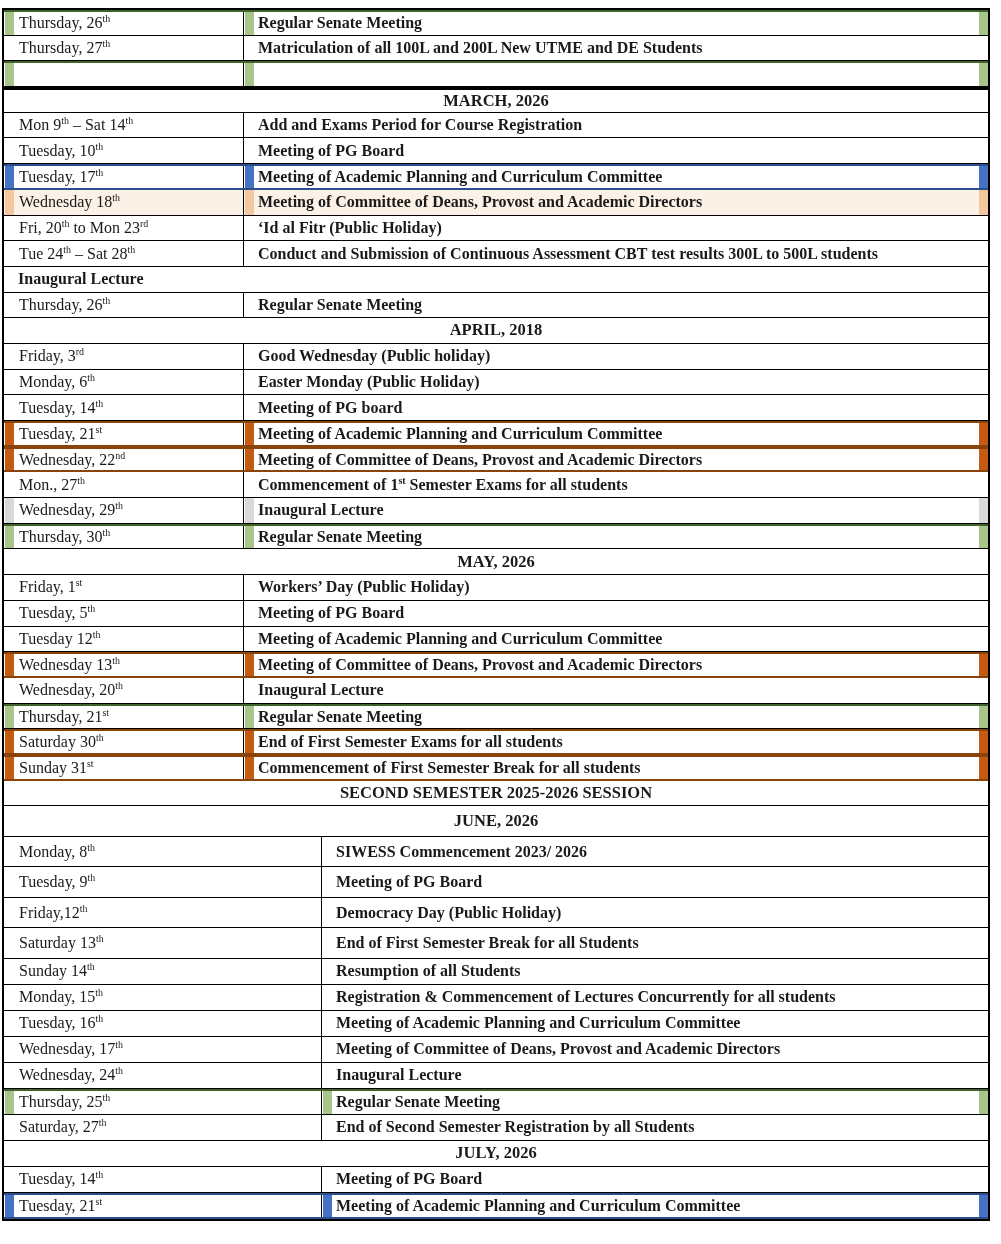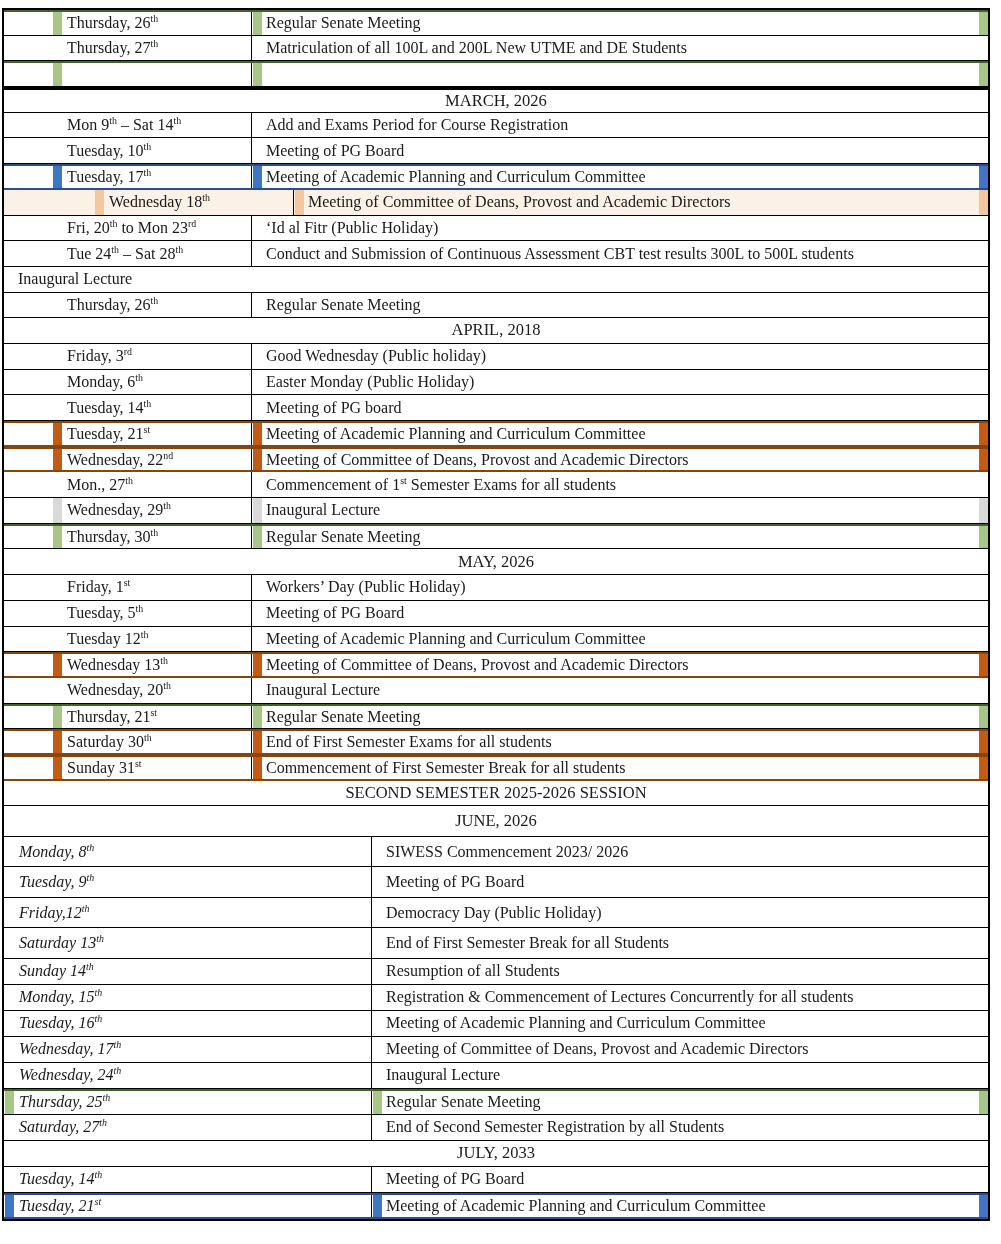--- a/index.html
+++ b/index.html
@@ -7,43 +7,43 @@
   .page{padding:8px 11px 0 2px;}
   .cal-table{border:2px solid #000;}
   .cal-table.t1{border-bottom:none;}
   .cal-table.t2{border-top:none;}
   .row{display:flex;position:relative;box-sizing:border-box;border-bottom:1px solid #000;background:#fff;}
   .t1 .row{height:25.7px;}
   .t2 .row{height:26px;}
   .t2 .row.tall{height:30.5px;}
   .cell{position:relative;box-sizing:border-box;display:flex;align-items:center;overflow:hidden;white-space:nowrap;}
   .c1{border-right:1px solid #000;padding-left:15px;flex:none;}
-  .t1 .c1{width:200px;margin-left:48px;}
-  .t2 .c1{width:368px;font-style:italic;}
-  .c2{flex:1;padding-left:14px;}
+  .t1 .c1{width:240px;}
+  .t2 .c1{width:318px;}
+  .c2{flex:1;padding-left:14px;font-weight:bold;}
   .row.header-row{justify-content:center;}
-  .header-cell{justify-content:center;padding:0;width:100%;font-weight:normal;}
+  .header-cell{justify-content:center;padding:0;width:100%;font-weight:bold;}
   .row.thick-top{border-top:3px solid #000;}
   .txt{font-size:16px;line-height:1;}
   .header-cell .txt{font-size:16.5px;}
   sup{font-size:0.62em;line-height:0;vertical-align:super;letter-spacing:0;}
   
   .stripe{position:absolute;top:0;bottom:0;width:9px;pointer-events:none;}
   .stripe.left{left:1px;}
   .stripe.right{right:0;}
   .hl-green .stripe{background:var(--green);}
   .hl-blue .stripe{background:var(--blue);}
   .hl-peach .stripe{background:var(--peach);}
   .hl-orange .stripe{background:var(--orange);}
   .hl-gray .stripe{background:var(--gray);}
   
   .row.hl-green{border-top:2px solid var(--green-bd);}
   .row.hl-blue{border-top:2px solid var(--blue-bd);border-bottom:2px solid var(--blue-bd);}
   .row.hl-orange{border-top:2px solid var(--orange-bd);border-bottom:2px solid var(--orange-bd);}
-  .row.hl-peach{background:var(--peach-bg);padding-left:42px;}
+  .row.hl-peach{background:var(--peach-bg);}
   .row.hl-peach .cell{background:var(--peach-bg);}
 </style>
 </head>
 <body>
 
 <div class="page">
   <div id="tables-root">
       <div class="cal-table t1">
         <div class="row hl-green">
           <div class="cell c1">
@@ -407,21 +407,21 @@
         <div class="row">
           <div class="cell c1">
             <span class="txt">Saturday, 27<sup>th</sup></span>
           </div>
           <div class="cell c2">
             <span class="txt">End of Second Semester Registration by all Students</span>
           </div>
         </div>
         <div class="row header-row">
           <div class="cell header-cell">
-            <span class="txt">JULY, 2033</span>
+            <span class="txt">JULY, 2026</span>
           </div>
         </div>
         <div class="row">
           <div class="cell c1">
             <span class="txt">Tuesday, 14<sup>th</sup></span>
           </div>
           <div class="cell c2">
             <span class="txt">Meeting of PG Board</span>
           </div>
         </div>

